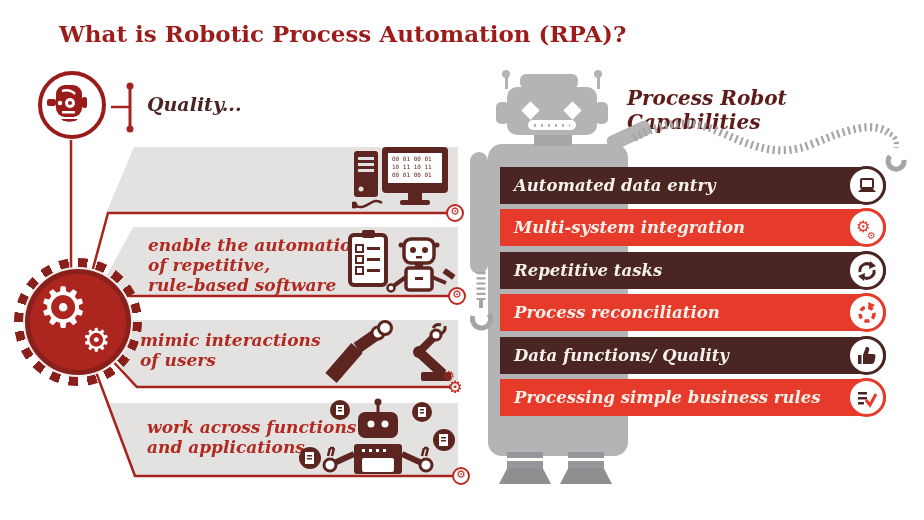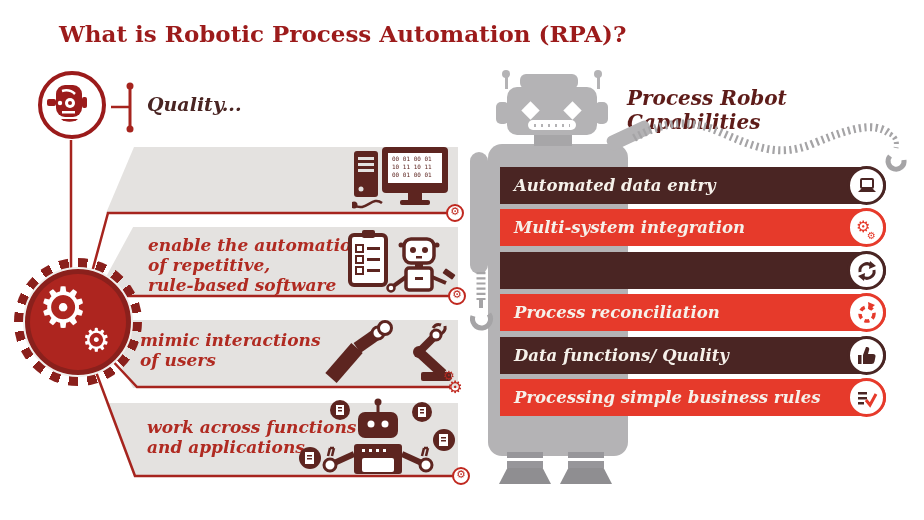--- a/index.html
+++ b/index.html
@@ -298,20 +298,21 @@
   <div class="cap-bar red" style="top:209px;">
     <span class="cap-label">Multi-system integration</span>
     <span class="cap-circle">
       <svg width="26" height="26" viewBox="0 0 26 26">
         <text x="2" y="17" font-family="DejaVu Sans, sans-serif" font-size="16" fill="currentColor">⚙</text>
         <text x="13" y="24" font-family="DejaVu Sans, sans-serif" font-size="10" fill="currentColor">⚙</text>
       </svg>
     </span>
   </div>
   <div class="cap-bar dark" style="top:252px;">
+    <span class="cap-label">Repetitive tasks</span>
     <span class="cap-circle">
       <svg width="24" height="24" viewBox="0 0 24 24">
         <path d="M5 13 A 7 7 0 0 1 17 7" stroke="currentColor" stroke-width="3" fill="none"></path>
         <polygon points="15,2 21,7 14,10" fill="currentColor"></polygon>
         <path d="M19 11 A 7 7 0 0 1 7 17" stroke="currentColor" stroke-width="3" fill="none"></path>
         <polygon points="9,22 3,17 10,14" fill="currentColor"></polygon>
       </svg>
     </span>
   </div>
   <div class="cap-bar red" style="top:294px;">

